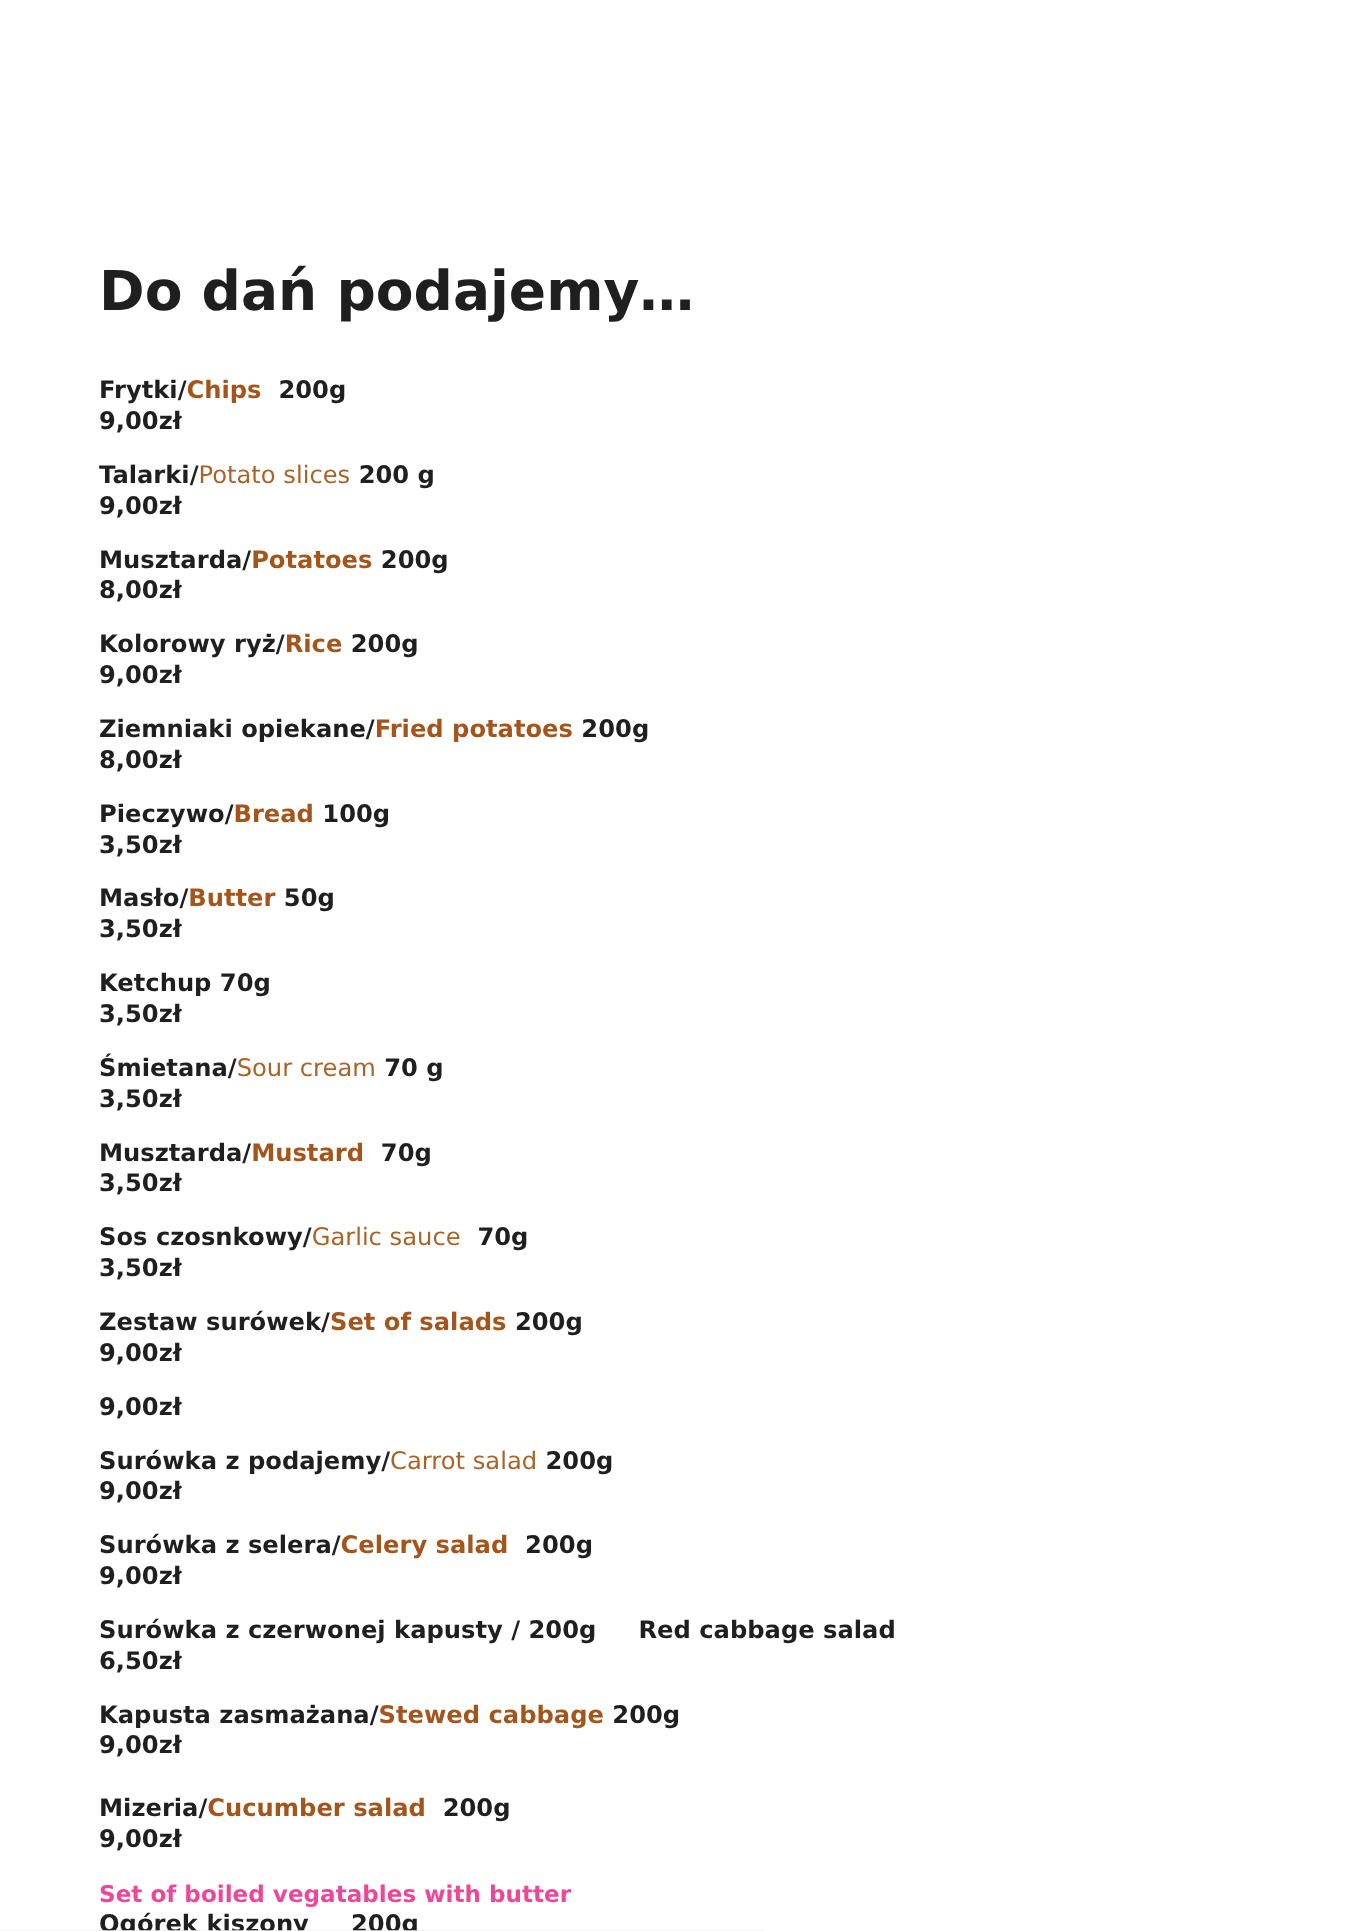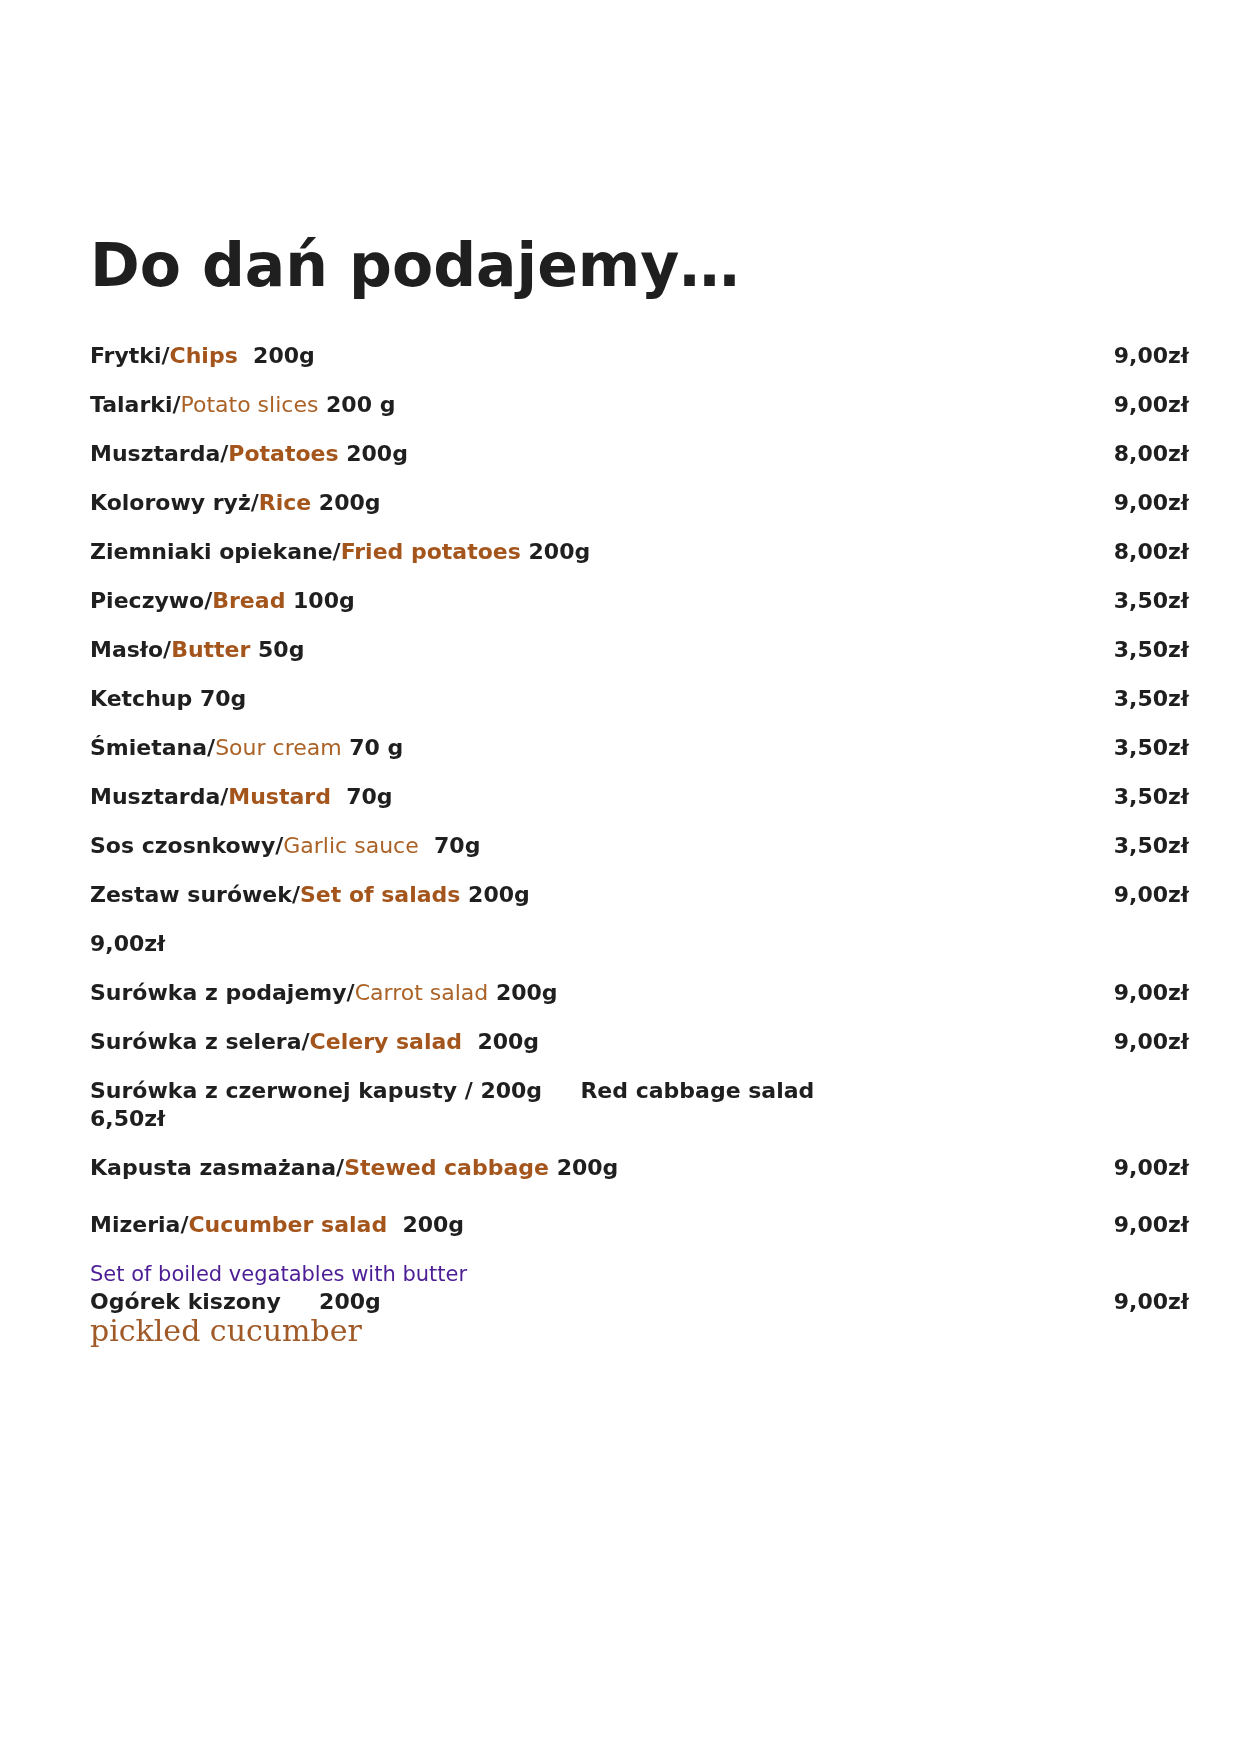--- a/index.html
+++ b/index.html
@@ -11,51 +11,52 @@
     font-family:"DejaVu Sans", sans-serif;
     color:#1f1f1f;
     overflow:hidden;
     box-sizing:border-box;
   }
   .content {
     box-sizing:border-box;
     padding:228px 52px 0 90px;
   }
   .title {
-    font-size:60px;
+    font-size:50px;
     font-weight:bold;
     line-height:74px;
     margin:0 0 40px 0;
     letter-spacing:0px;
     white-space:pre;
   }
   .menu-list { width:100%; }
   .row {
     display:flex;
     justify-content:space-between;
     align-items:baseline;
     font-size:22px;
     font-weight:bold;
     line-height:28px;
     margin-bottom:21px;
+    flex-direction:column;
   }
   .item, .item span, .price, .subline, .line1 { white-space:pre; }
   .pl { color:#1f1f1f; }
   .en { color:#a4551c; }
   .en.reg { font-weight:normal; color:#ab6226;margin-top:42px; }
   .price { font-size:22px; font-weight:bold; color:#1f1f1f; text-align:center; }
   .twoline { margin-bottom:21px; }
   .twoline .line1 { font-size:22px; font-weight:bold; line-height:28px; }
   .twoline .line2 { font-size:22px; font-weight:bold; line-height:28px; }
   .withsub { margin-bottom:0; }
   .withsub .row { margin-bottom:0; }
   .subline {
     font-size:21px;
-    font-weight:normal;
-    color:#4c1d95;
+    font-weight:bold;
+    color:#ec4899;
     line-height:28px;
   }
   .subline.serif {
     font-family:"DejaVu Serif", "Liberation Serif", serif;
     font-weight:normal;
     color:#a05a28;
     font-size:30px;
     line-height:29px;
   }
   .i17 { margin-top:8px; }   

